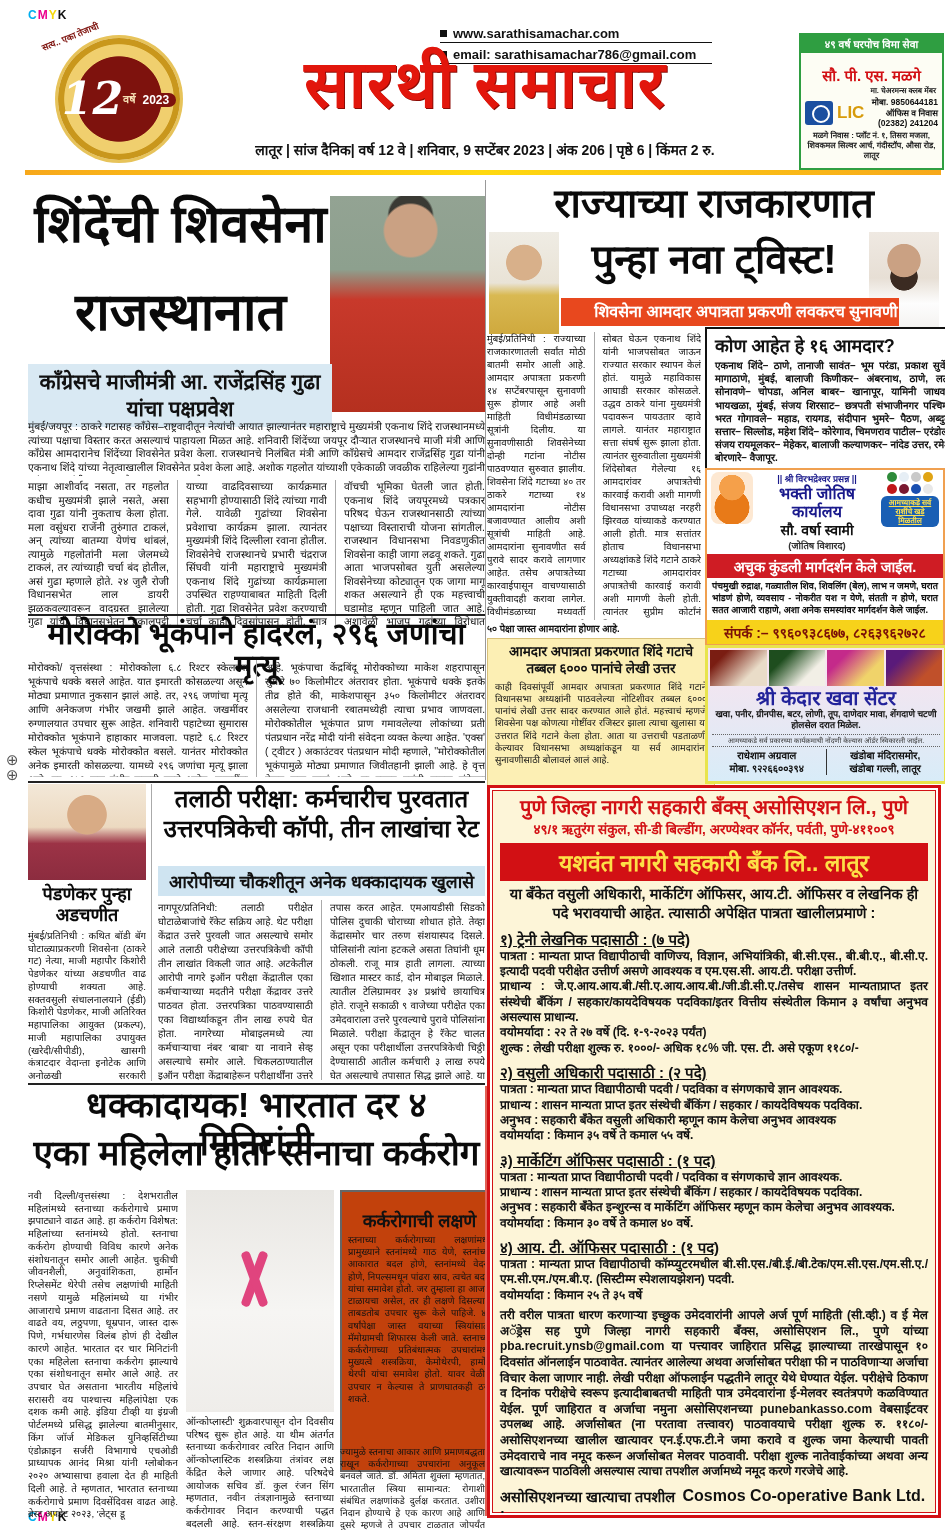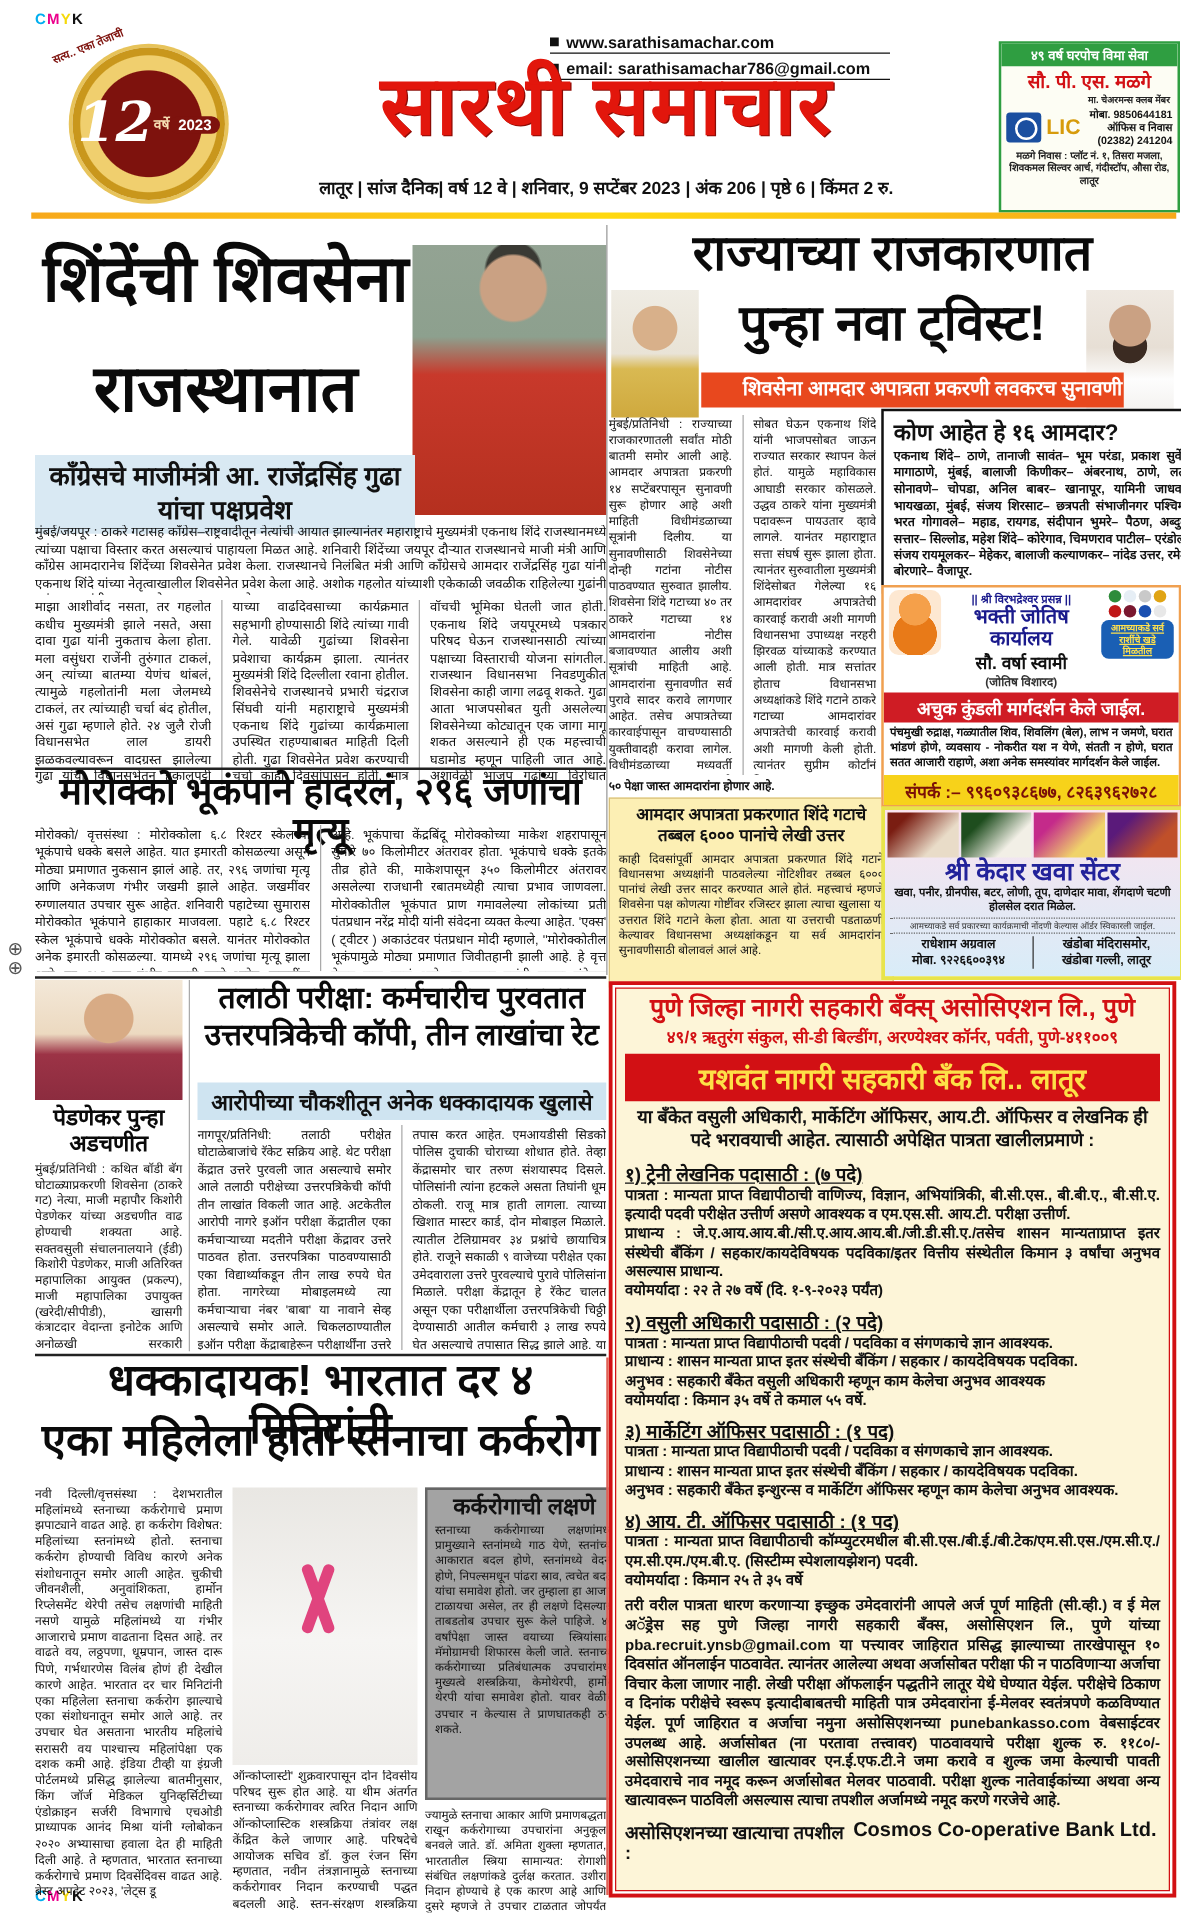--- a/index.html
+++ b/index.html
@@ -22,21 +22,21 @@
   .contact .line{border-bottom:1.5px solid #111;padding-bottom:1px;margin-bottom:4px;display:flex;align-items:center;gap:6px;}
   .sq{width:7px;height:7px;background:#111;display:inline-block;flex:0 0 auto;}
   .paper-title{left:185px;top:50px;width:600px;text-align:center;color:#e2160c;
     font-size:66px;font-weight:900;line-height:1.05;letter-spacing:1px;
     text-shadow:1px 1px 0 #8c0b05;}
   .dateline{left:160px;top:140px;width:650px;text-align:center;font-size:14px;font-weight:bold;color:#111;}
   .gold-rule{left:25px;top:170px;width:916px;height:5px;background:linear-gradient(90deg,#f7a81b,#ffd90f,#f7a81b);}
   
   .lic{left:799px;top:33px;width:141px;height:133px;border:2px solid #2f9e41;background:#fdfdf4;overflow:hidden;}
   .lic-band{background:#2f9e41;color:#fff;font-size:10.5px;font-weight:bold;text-align:center;padding:2px 0;}
-  .lic-name{color:#d21014;font-size:15px;font-weight:900;text-align:center;margin-top:1px;}
+  .lic-name{color:#d21014;font-size:15px;font-weight:900;text-align:center;margin-top:12px;}
   .lic-sub{font-size:7.5px;text-align:right;padding-right:6px;color:#222;font-weight:bold;}
   .lic-row{display:flex;align-items:center;gap:4px;padding:2px 4px;}
   .lic-sq{width:28px;height:24px;background:#1b4fa0;border-radius:3px;position:relative;flex:0 0 auto;}
   .lic-sq::before{content:"";position:absolute;left:7px;top:4px;width:14px;height:14px;border:2px solid #fff;border-radius:50%;}
   .lic-txt{color:#d79b0b;font-size:17px;font-weight:900;}
   .lic-phones{font-size:8.5px;font-weight:bold;text-align:right;flex:1;line-height:1.25;color:#111;}
   .lic-addr{font-size:8px;text-align:center;font-weight:bold;color:#222;line-height:1.25;padding:0 3px;}
   
   .bt{font-size:10.4px;line-height:1.3;text-align:justify;overflow:hidden;}
   .cols{display:flex;overflow:hidden;}
@@ -121,21 +121,21 @@
   
   #a-cancer{left:28px;top:1086px;width:457px;height:448px;}
   .ca-h1{left:0;top:0;width:457px;text-align:center;font-size:35px;}
   .ca-h2{left:0;top:48px;width:457px;text-align:center;font-size:35px;}
   .ca-col1{left:0;top:104px;width:150px;height:340px;font-size:9.8px;line-height:1.3;text-align:justify;overflow:hidden;}
   .ca-photo{left:158px;top:104px;width:148px;height:222px;}
   .ribbon::before,.ribbon::after{content:"";position:absolute;left:64px;top:60px;width:9px;height:58px;background:#e0447e;border-radius:4px;}
   .ribbon::before{transform:rotate(20deg);}
   .ribbon::after{transform:rotate(-20deg);}
   .ca-mid{left:158px;top:330px;width:148px;height:114px;font-size:9.8px;line-height:1.3;text-align:justify;overflow:hidden;}
-  .ca-box{left:312px;top:104px;width:143px;height:246px;border:2px solid #666;padding:0 6px;overflow:hidden;background:#a3a3a3;}
+  .ca-box{left:312px;top:104px;width:143px;height:246px;border:2px solid #666;padding:16px 6px;overflow:hidden;background:#c2410c;}
   .ca-box-title{font-size:18px;font-weight:900;text-align:center;}
   .ca-box-body{font-size:9.4px;line-height:1.3;text-align:justify;margin-top:2px;}
   .ca-tail{left:312px;top:360px;width:145px;height:84px;font-size:9.4px;line-height:1.3;text-align:justify;overflow:hidden;}
   
   .bank{left:487px;top:785px;width:454px;height:733px;border:3px solid #d21014;
     box-shadow:inset 0 0 0 2px #fff, inset 0 0 0 3px #d21014;
     background:#fdf5d8;padding:8px 10px;box-sizing:border-box;overflow:hidden;}
   .bk-org{color:#d21014;font-size:20px;font-weight:900;text-align:center;line-height:1.1;}
   .bk-addr{color:#d21014;font-size:13.5px;font-weight:800;text-align:center;margin-top:2px;}
   .bk-band{background:#d21014;color:#fde047;font-size:23px;font-weight:900;text-align:center;padding:3px 0;margin:5px 0 4px;}
@@ -349,33 +349,35 @@
     <div class="bk-org">पुणे जिल्हा नागरी सहकारी बँक्स् असोसिएशन लि., पुणे</div>
     <div class="bk-addr">४९/१ ऋतुरंग संकुल, सी-डी बिल्डींग, अरण्येश्वर कॉर्नर, पर्वती, पुणे-४११००९</div>
     <div class="bk-band">यशवंत नागरी सहकारी बँक लि.. लातूर</div>
     <div class="bk-intro">या बँकेत वसुली अधिकारी, मार्केटिंग ऑफिसर, आय.टी. ऑफिसर व लेखनिक ही पदे भरावयाची आहेत. त्यासाठी अपेक्षित पात्रता खालीलप्रमाणे :</div>
 
     <div>
       <div class="bk-sec-title">१) ट्रेनी लेखनिक पदासाठी : (७ पदे)</div>
       <div class="bk-line">पात्रता : मान्यता प्राप्त विद्यापीठाची वाणिज्य, विज्ञान, अभियांत्रिकी, बी.सी.एस., बी.बी.ए., बी.सी.ए. इत्यादी पदवी परीक्षेत उत्तीर्ण असणे आवश्यक व एम.एस.सी. आय.टी. परीक्षा उत्तीर्ण.</div>
       <div class="bk-line">प्राधान्य : जे.ए.आय.आय.बी./सी.ए.आय.आय.बी./जी.डी.सी.ए./तसेच शासन मान्यताप्राप्त इतर संस्थेची बँकिंग / सहकार/कायदेविषयक पदविका/इतर वित्तीय संस्थेतील किमान ३ वर्षांचा अनुभव असल्यास प्राधान्य.</div>
       <div class="bk-line">वयोमर्यादा : २२ ते २७ वर्षे (दि. १-९-२०२३ पर्यंत)</div>
+      <div class="bk-line">शुल्क : लेखी परीक्षा शुल्क रु. १०००/- अधिक १८% जी. एस. टी. असे एकूण ११८०/-</div>
     </div>
     <div>
       <div class="bk-sec-title">२) वसुली अधिकारी पदासाठी : (२ पदे)</div>
       <div class="bk-line">पात्रता : मान्यता प्राप्त विद्यापीठाची पदवी / पदविका व संगणकाचे ज्ञान आवश्यक.</div>
       <div class="bk-line">प्राधान्य : शासन मान्यता प्राप्त इतर संस्थेची बँकिंग / सहकार / कायदेविषयक पदविका.</div>
       <div class="bk-line">अनुभव : सहकारी बँकेत वसुली अधिकारी म्हणून काम केलेचा अनुभव आवश्यक</div>
       <div class="bk-line">वयोमर्यादा : किमान ३५ वर्षे ते कमाल ५५ वर्षे.</div>
     </div>
     <div>
       <div class="bk-sec-title">३) मार्केटिंग ऑफिसर पदासाठी : (१ पद)</div>
       <div class="bk-line">पात्रता : मान्यता प्राप्त विद्यापीठाची पदवी / पदविका व संगणकाचे ज्ञान आवश्यक.</div>
       <div class="bk-line">प्राधान्य : शासन मान्यता प्राप्त इतर संस्थेची बँकिंग / सहकार / कायदेविषयक पदविका.</div>
       <div class="bk-line">अनुभव : सहकारी बँकेत इन्शुरन्स व मार्केटिंग ऑफिसर म्हणून काम केलेचा अनुभव आवश्यक.</div>
+      <div class="bk-line">वयोमर्यादा : किमान ३० वर्षे ते कमाल ४० वर्षे.</div>
     </div>
     <div>
       <div class="bk-sec-title">४) आय. टी. ऑफिसर पदासाठी : (१ पद)</div>
       <div class="bk-line">पात्रता : मान्यता प्राप्त विद्यापीठाची कॉम्प्युटरमधील बी.सी.एस./बी.ई./बी.टेक/एम.सी.एस./एम.सी.ए./एम.सी.एम./एम.बी.ए. (सिस्टीम्म स्पेशलायझेशन) पदवी.</div>
       <div class="bk-line">वयोमर्यादा : किमान २५ ते ३५ वर्षे</div>
     </div>
 
     <div class="bk-close">तरी वरील पात्रता धारण करणाऱ्या इच्छुक उमेदवारांनी आपले अर्ज पूर्ण माहिती (सी.व्ही.) व ई मेल अॅड्रेस सह पुणे जिल्हा नागरी सहकारी बँक्स, असोसिएशन लि., पुणे यांच्या pba.recruit.ynsb@gmail.com या पत्त्यावर जाहिरात प्रसिद्ध झाल्याच्या तारखेपासून १० दिवसांत ऑनलाईन पाठवावेत. त्यानंतर आलेल्या अथवा अर्जासोबत परीक्षा फी न पाठविणाऱ्या अर्जाचा विचार केला जाणार नाही. लेखी परीक्षा ऑफलाईन पद्धतीने लातूर येथे घेण्यात येईल. परीक्षेचे ठिकाण व दिनांक परीक्षेचे स्वरूप इत्यादीबाबतची माहिती पात्र उमेदवारांना ई-मेलवर स्वतंत्रपणे कळविण्यात येईल. पूर्ण जाहिरात व अर्जाचा नमुना असोसिएशनच्या punebankasso.com वेबसाईटवर उपलब्ध आहे. अर्जासोबत (ना परतावा तत्त्वावर) पाठवावयाचे परीक्षा शुल्क रु. ११८०/- असोसिएशनच्या खालील खात्यावर एन.ई.एफ.टी.ने जमा करावे व शुल्क जमा केल्याची पावती उमेदवाराचे नाव नमूद करून अर्जासोबत मेलवर पाठवावी. परीक्षा शुल्क नातेवाईकांच्या अथवा अन्य खात्यावरून पाठविली असल्यास त्याचा तपशील अर्जामध्ये नमूद करणे गरजेचे आहे.</div>
 
     <div class="bk-acct">

